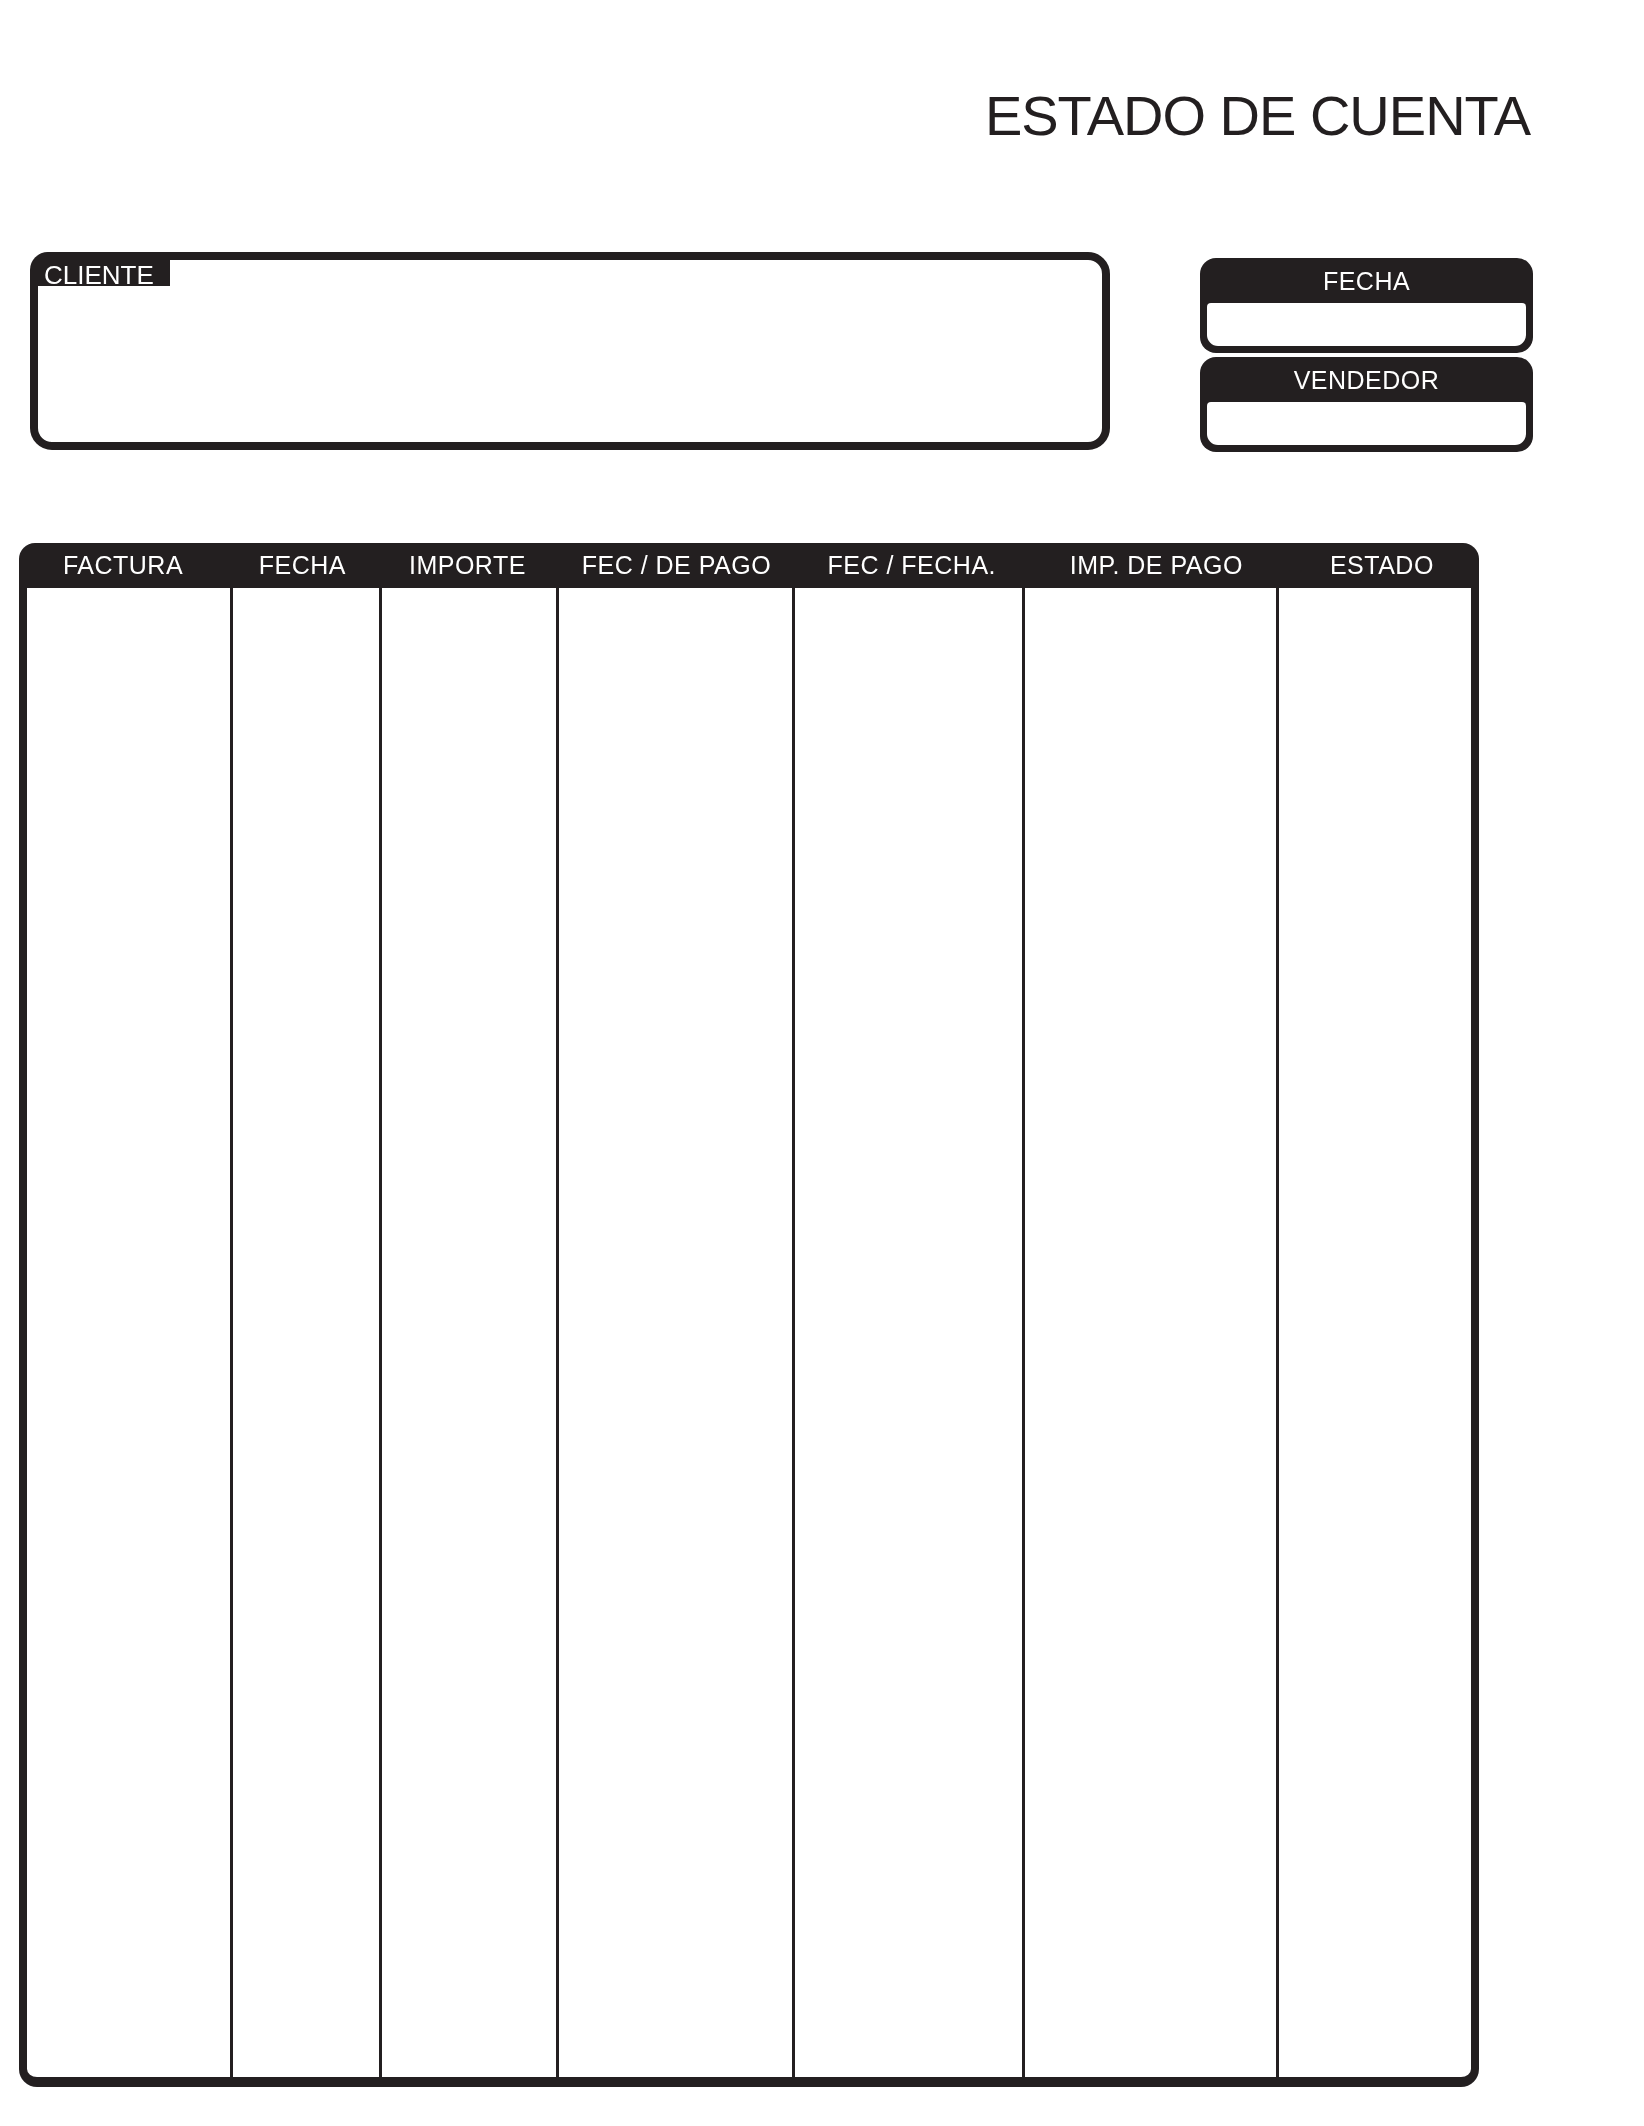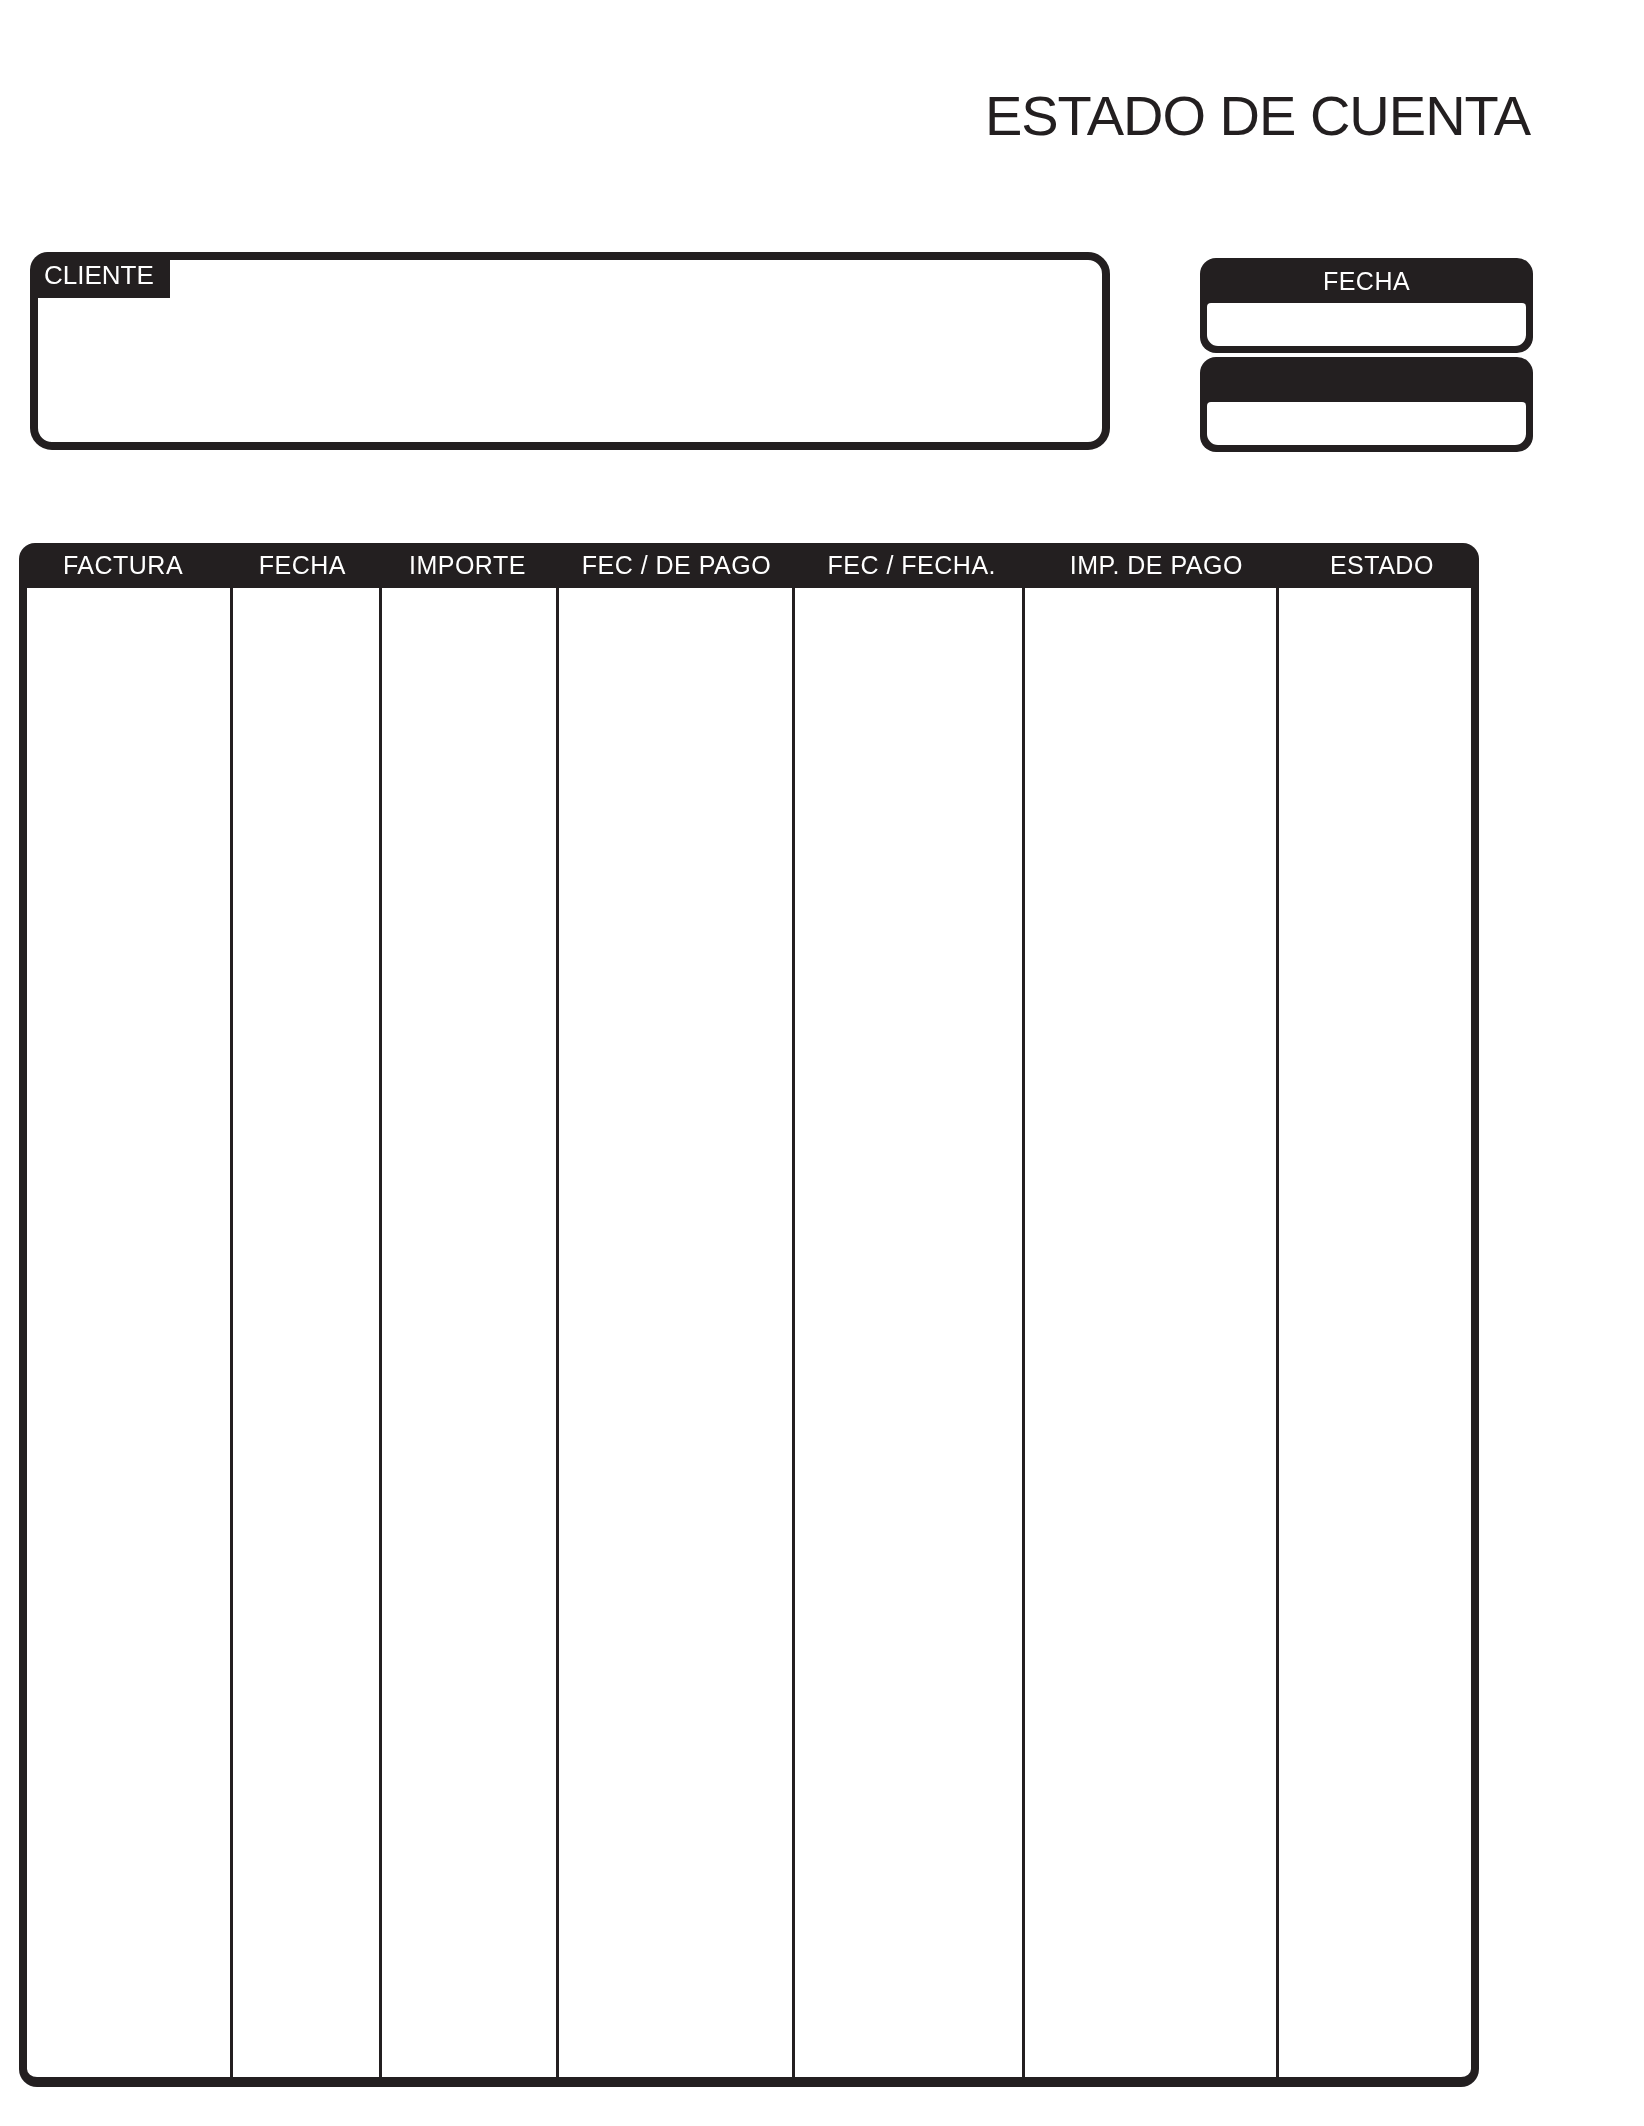--- a/index.html
+++ b/index.html
@@ -39,21 +39,21 @@
     border: 8px solid #231f20;
     border-radius: 22px;
     background: #ffffff;
     box-sizing: border-box;
   }
   .client-tab {
     position: absolute;
     top: -8px;
     left: -8px;
     width: 140px;
-    height: 46px;
+    height: 34px;
     background: #231f20;
     border-radius: 18px 0 0 0;
     color: #ffffff;
     font-size: 26px;
     line-height: 46px;
     padding-left: 14px;
     box-sizing: border-box;
     white-space: nowrap;
   }
   .client-value {
@@ -156,20 +156,21 @@
     <div class="client-tab">CLIENTE</div>
     <div class="client-value"></div>
   </div>
 
   <div class="info-box fecha">
     <div class="info-label">FECHA</div>
     <div class="info-value"></div>
   </div>
 
   <div class="info-box vendedor">
+    <div class="info-label">VENDEDOR</div>
     <div class="info-value"></div>
   </div>
 
   <div class="statement-table">
     <div class="thead">
       <div class="th c1">FACTURA</div>
       <div class="th c2">FECHA</div>
       <div class="th c3">IMPORTE</div>
       <div class="th c4">FEC / DE PAGO</div>
       <div class="th c5">FEC / FECHA.</div>

